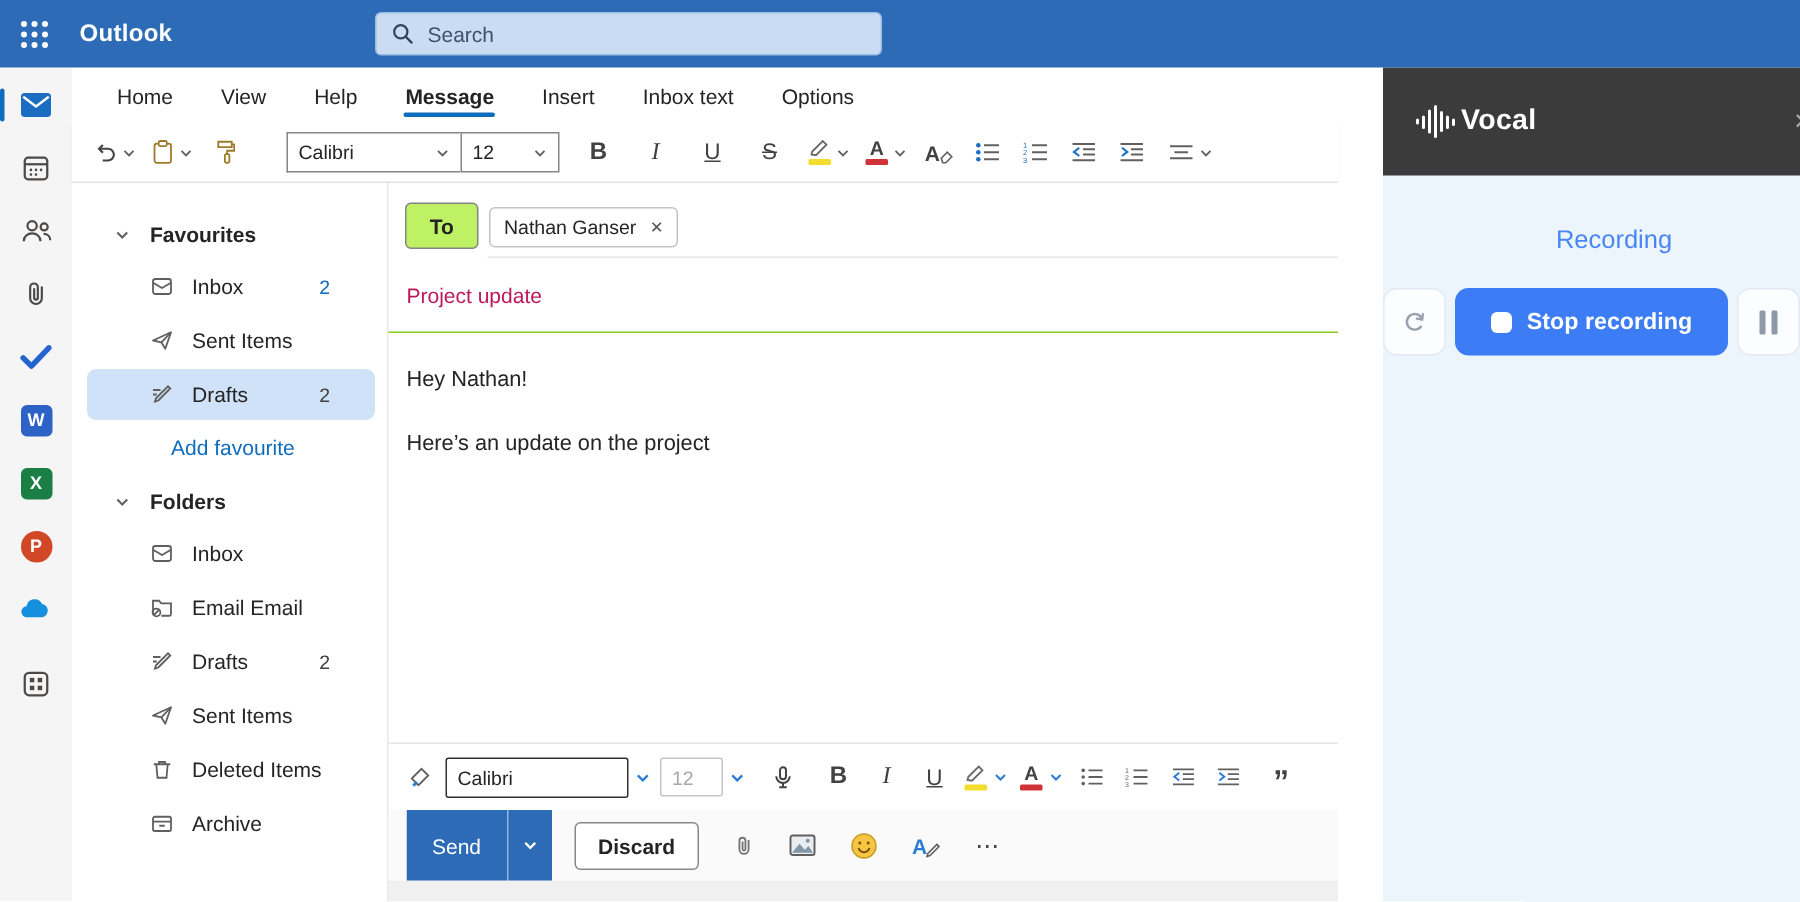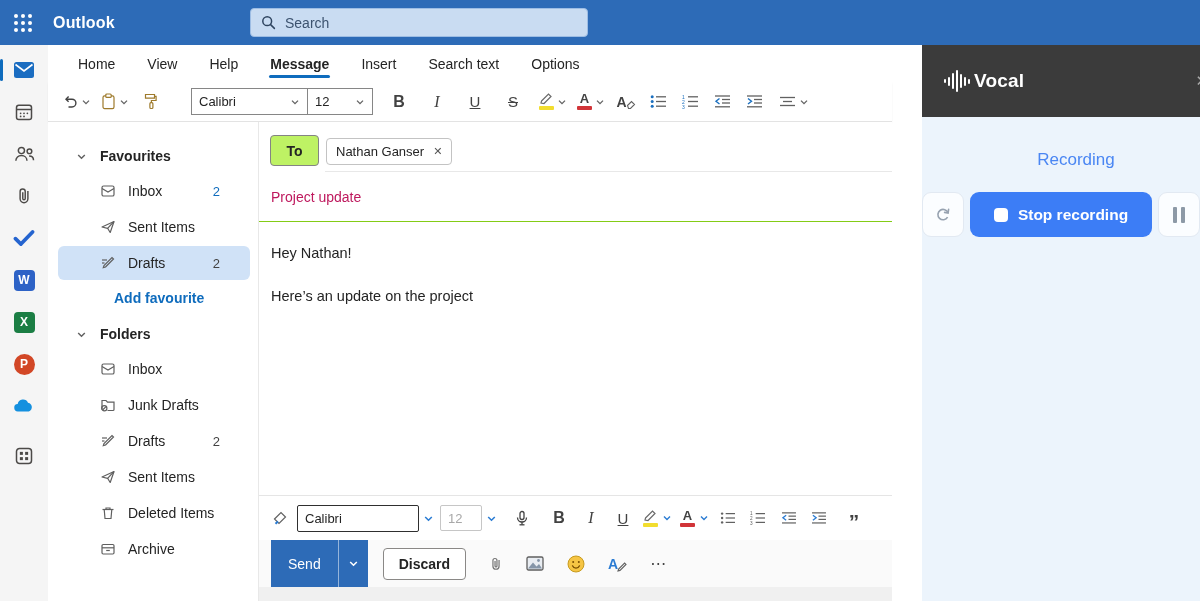--- a/index.html
+++ b/index.html
@@ -50,21 +50,21 @@
   .bar-red { background:#d13438; }
   .gap10 { margin-left:10px; } .gap14 { margin-left:14px; } .gap8 { margin-left:8px; }
 
   
   .fpane { position:absolute; left:48px; top:122px; width:210px; height:479px; background:#fff; padding-top:18px; }
   .fheader { display:flex; align-items:center; gap:13px; height:32px; padding-left:25px; font-weight:700; font-size:14px; cursor:pointer; color:#242424; }
   .frow { display:flex; align-items:center; height:34px; margin:2px 8px 2px 10px; padding-left:42px; border-radius:6px; font-size:14px; cursor:pointer; gap:12px; }
   .frow.selected { background:#d0e2f7; }
   .frow .count { margin-left:auto; margin-right:30px; font-size:13px; color:#424242; }
   .frow .count.blue { color:#0f6cbd; }
-  .add-fav { height:32px; display:flex; align-items:center; padding-left:66px; color:#0f6cbd; font-size:14px; cursor:pointer; margin-bottom:4px;font-weight:bold; }
+  .add-fav { height:32px; display:flex; align-items:center; padding-left:66px; color:#0f6cbd; font-size:14px; cursor:pointer; margin-bottom:4px; }
   .ficon { color:#5f5f5f; display:flex; }
 
   
   .compose { position:absolute; left:258px; top:122px; width:634px; height:479px; background:#fff; border-left:1px solid #e8e8e8; display:flex; flex-direction:column; }
   .to-row { height:50px; position:relative; flex:none; }
   .to-btn { position:absolute; left:11px; top:13px; width:49px; height:31px; border:1px solid #848484; border-radius:4px; background:#bef264; font-weight:600; font-size:14px; display:flex; align-items:center; justify-content:center; cursor:pointer; }
   .recip-pill { position:absolute; left:67px; top:16px; height:27px; border:1px solid #c3c3c3; border-radius:4px; display:flex; align-items:center; padding:0 9px; gap:9px; font-size:13px; cursor:pointer; background:#fff; }
   .recip-x { color:#555; font-size:11px; cursor:pointer; }
   .to-divider { position:absolute; left:66px; right:0; bottom:0; height:1px; background:#e8e8e8; }
   .subject-row { height:50px; flex:none; border-bottom:1px solid #84cc16; display:flex; align-items:center; padding-left:12px; font-size:14px; color:#be185d; cursor:text; }
@@ -205,21 +205,21 @@
       </span>
   </div>
 </div>
 
 <div class="tabs">
   <div class="tab">Home</div>
   <div class="tab">View</div>
   <div class="tab">Help</div>
   <div class="tab active">Message</div>
   <div class="tab">Insert</div>
-  <div class="tab">Search text</div>
+  <div class="tab">Inbox text</div>
   <div class="tab">Options</div>
 </div>
 
 <div class="toolbar">
   <div class="tbtn">
     <span>
         <svg width="16" height="16" viewBox="0 0 16 16" fill="none" stroke="#424242" stroke-width="1.4">
           <path d="M4 5.2 H10 a3.9 3.9 0 0 1 0 7.8 H6.5"></path>
           <path d="M6.6 2.6 L4 5.2 L6.6 7.8"></path>
         </svg>
@@ -425,21 +425,21 @@
     <span>Inbox</span>
   </div>
   <div class="frow">
     <span class="ficon">
         <svg width="16" height="16" viewBox="0 0 16 16" fill="none" stroke="#5f5f5f" stroke-width="1.2">
           <path d="M2 12.5 V3.5 h4 l1.5 1.7 H14 v7.3 a1 1 0 0 1 -1 1 H7.5"></path>
           <circle cx="4.3" cy="11.3" r="2.6"></circle>
           <line x1="2.6" y1="13" x2="6" y2="9.6"></line>
         </svg>
       </span>
-    <span>Junk Drafts</span>
+    <span>Email Email</span>
   </div>
   <div class="frow">
     <span class="ficon">
         <svg width="16" height="16" viewBox="0 0 16 16" fill="none" stroke="#5f5f5f" stroke-width="1.2">
           <path d="M5.5 12 L13.5 4 L12 2.5 L4 10.5 L3.3 12.7 Z"></path>
           <path d="M2 5 L7 5"></path>
           <path d="M2 8 L4.5 8"></path>
         </svg>
       </span>
     <span>Drafts</span>

